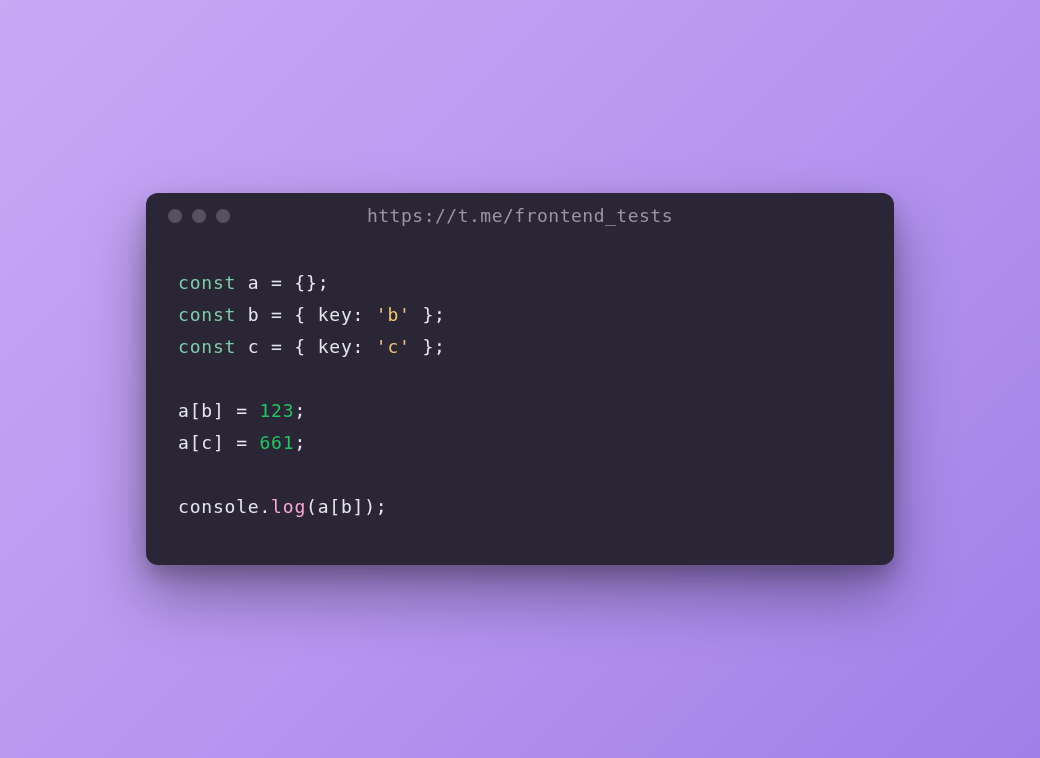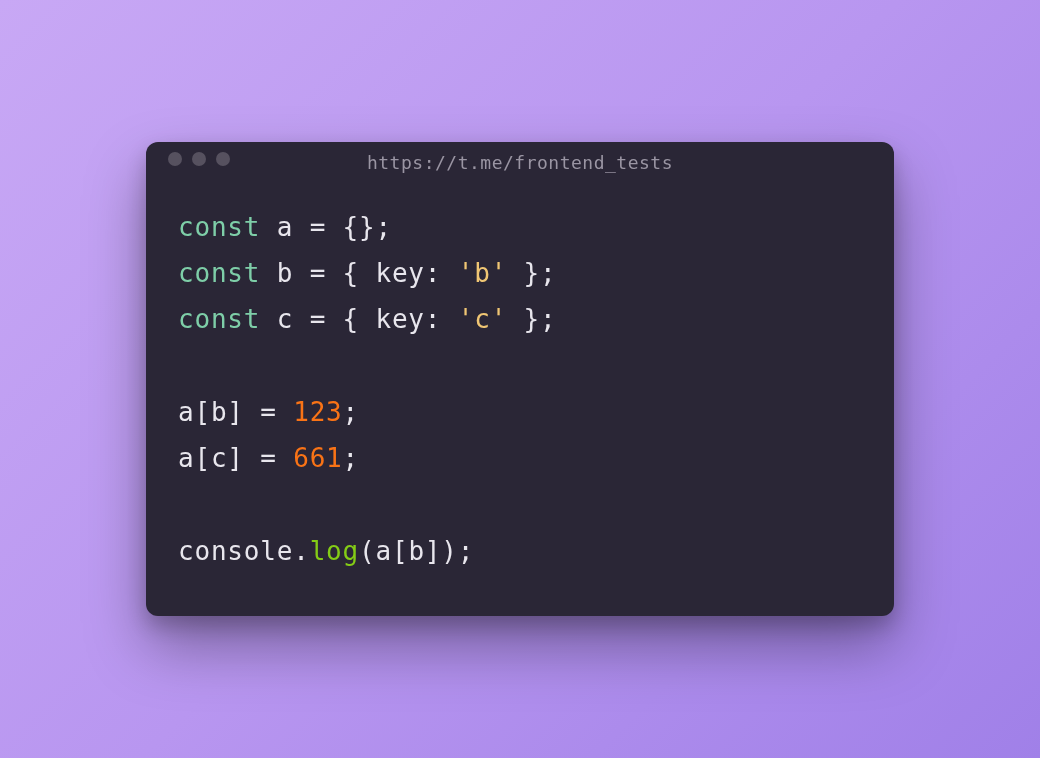--- a/index.html
+++ b/index.html
@@ -22,22 +22,22 @@
     .window {
       width: 748px;
       background: #2a2636;
       border-radius: 12px;
       box-shadow: 0 30px 60px rgba(0, 0, 0, 0.35), 0 10px 20px rgba(0, 0, 0, 0.2);
       overflow: hidden;
     }
     
     .titlebar {
       display: flex;
-      align-items: flex-start;
-      padding: 10px 22px;
+      align-items: center;
+      padding: 16px 22px;
       position: relative;
     }
     
     .traffic-lights {
       display: flex;
       gap: 10px;
     }
     
     .traffic-light {
       width: 14px;
@@ -50,21 +50,21 @@
       position: absolute;
       left: 50%;
       transform: translateX(-50%);
       color: #9a95a3;
       font-size: 18px;
       letter-spacing: 0.5px;
     }
     
     .code-area {
       padding: 28px 32px 42px 32px;
-      font-size: 26px;
+      font-size: 18px;
       line-height: 1.78;
       letter-spacing: 0.8px;
     }
     
     .line {
       white-space: pre;
       color: #e8e6ed;
     }
     
     .blank-line {
@@ -77,25 +77,25 @@
     
     .tk-default {
       color: #e8e6ed;
     }
     
     .tk-string {
       color: #f0c674;
     }
     
     .tk-number {
-      color: #f97316;
+      color: #22c55e;
     }
     
     .tk-method {
-      color: #84cc16;
+      color: #f9a8d4;
     }
   </style>
 </head>
 <body>
 
 <div class="window">
   <div class="titlebar">
     <div class="traffic-lights">
       <div class="traffic-light"></div>
       <div class="traffic-light"></div>

